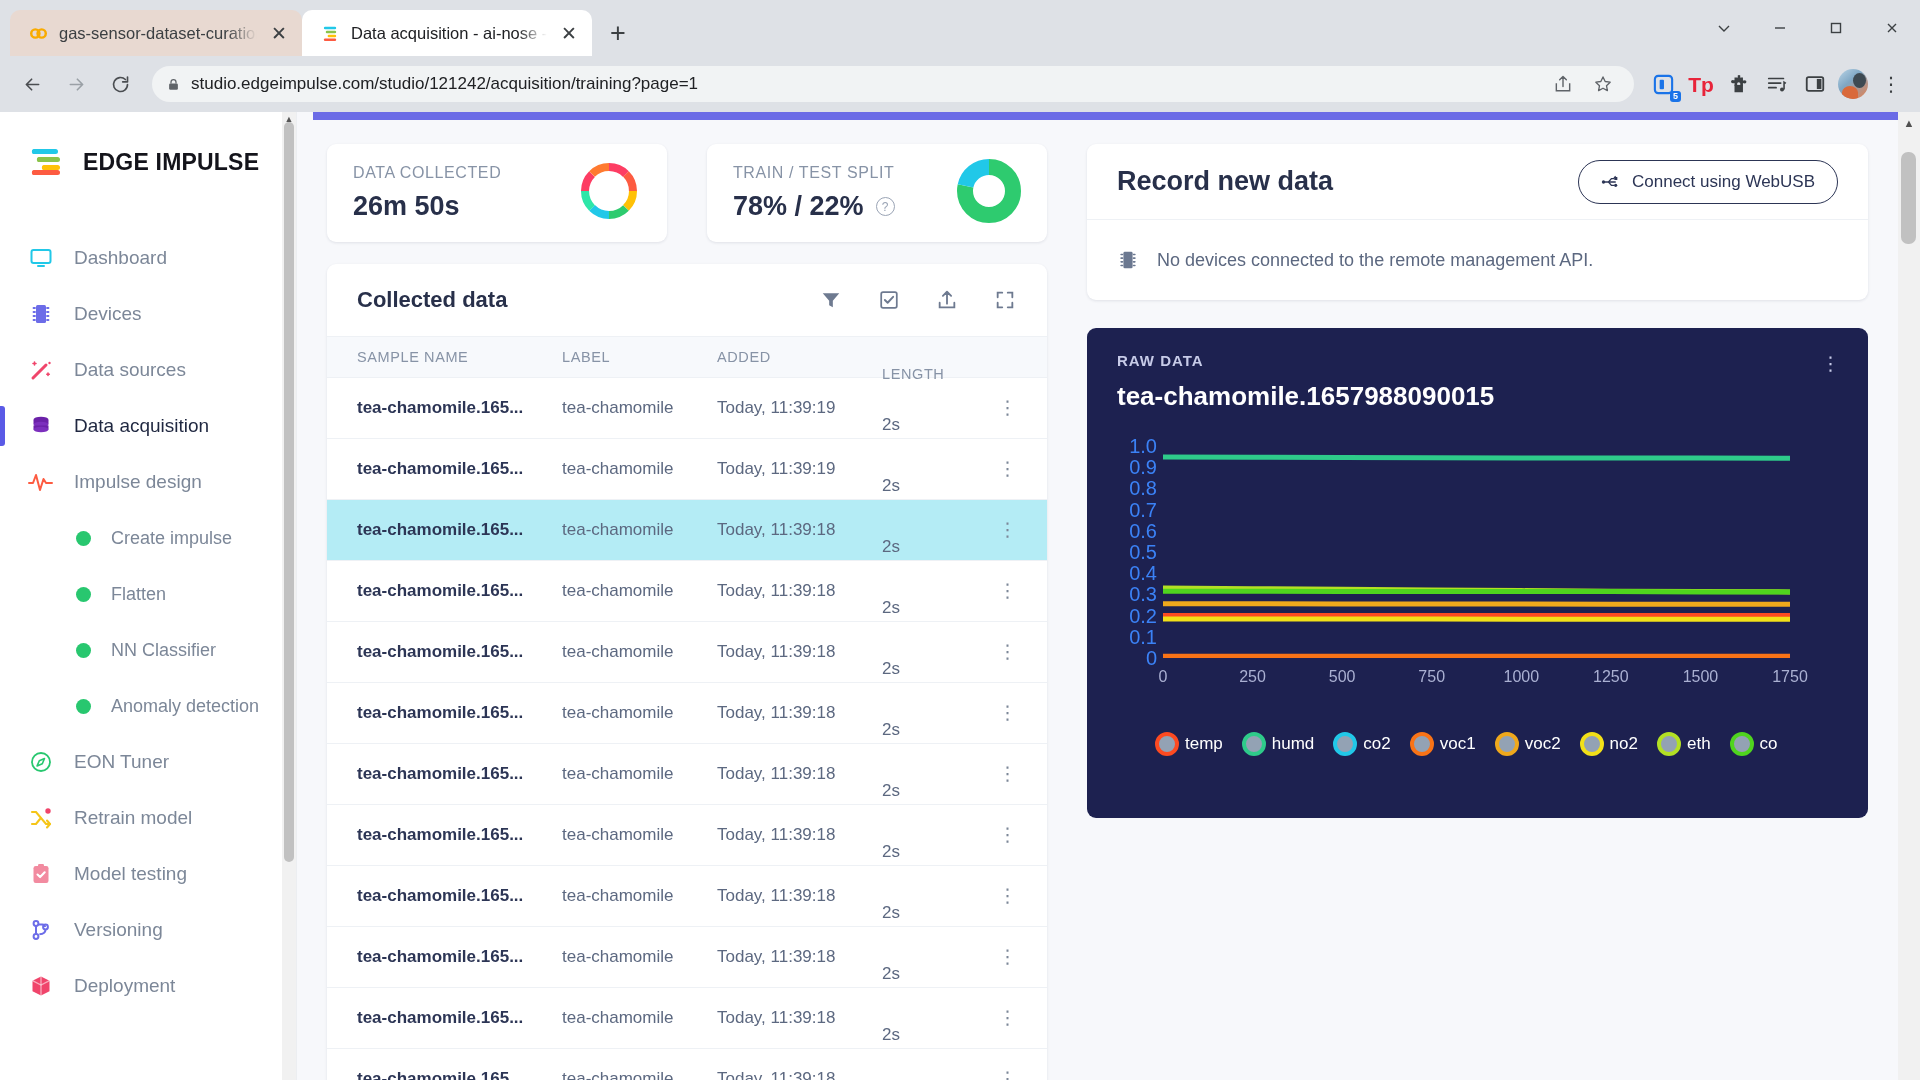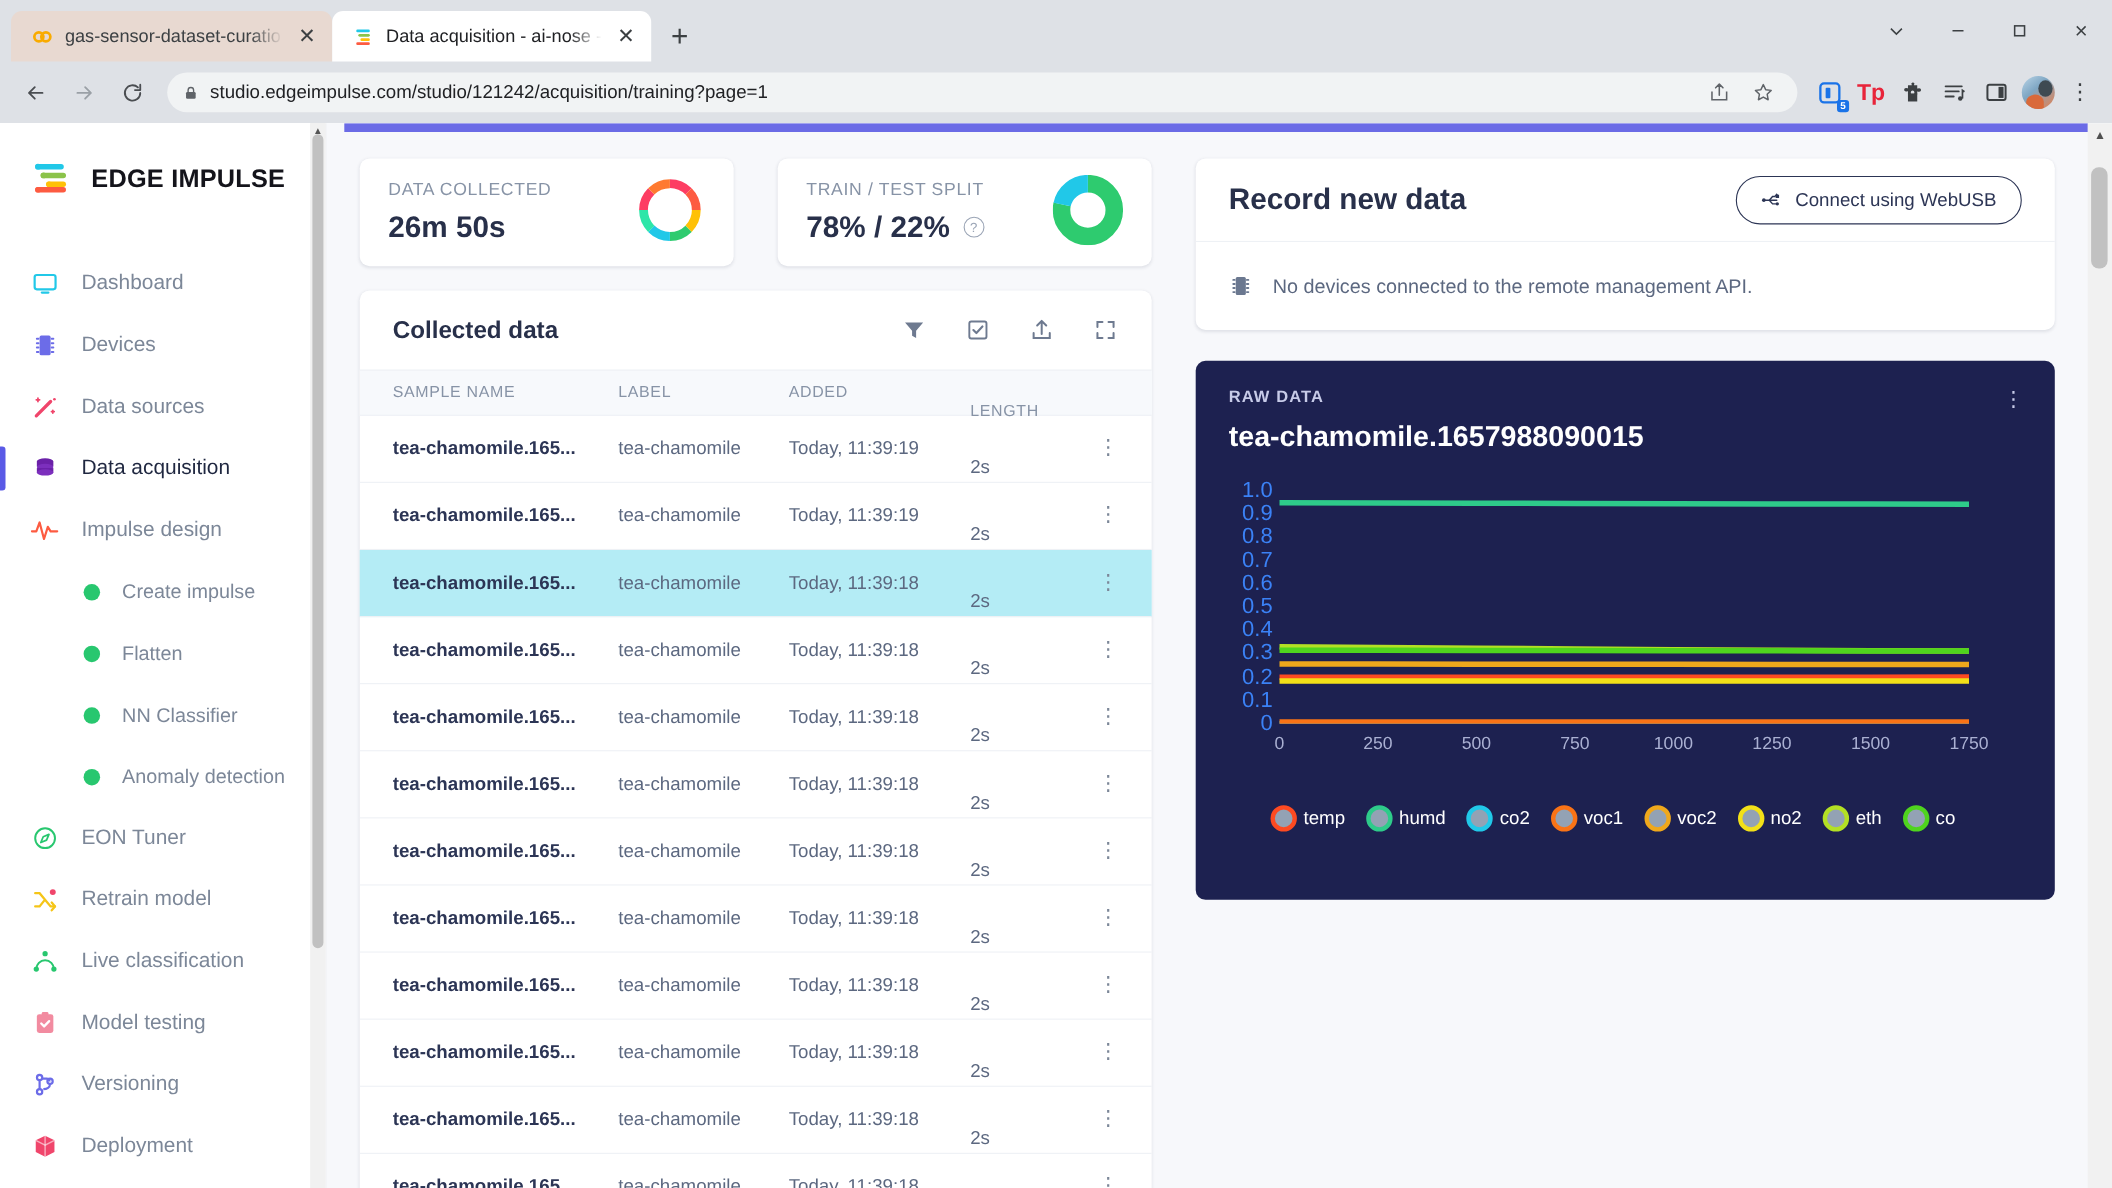--- a/index.html
+++ b/index.html
@@ -520,31 +520,20 @@
         <span class="ico">
           <svg width="24" height="24" viewBox="0 0 24 24">
             <path d="M3 6h4l10 12h4M3 18h4l4-5" fill="none" stroke="#f5c518" stroke-width="2.1" stroke-linecap="round"></path>
             <path d="M18 14.5l3 3.5-3 3.5" fill="none" stroke="#f5c518" stroke-width="2.1" stroke-linecap="round" stroke-linejoin="round"></path>
             <circle cx="19" cy="5" r="2.7" fill="#f0456b"></circle>
           </svg>
         </span>
         <span class="lbl">Retrain model</span>
       </div>
 
-      <div class="nav-item">
-        <span class="ico">
-          <svg width="24" height="24" viewBox="0 0 24 24">
-            <path d="M4 19a8 8 0 0 1 16 0" fill="none" stroke="#28c76f" stroke-width="1.9"></path>
-            <circle cx="12" cy="5" r="2.4" fill="#28c76f"></circle>
-            <circle cx="4" cy="19" r="2.4" fill="#28c76f"></circle>
-            <circle cx="20" cy="19" r="2.4" fill="#28c76f"></circle>
-          </svg>
-        </span>
-        <span class="lbl">Live classification</span>
-      </div>
 
       <div class="nav-item">
         <span class="ico">
           <svg width="24" height="24" viewBox="0 0 24 24">
             <rect x="4.5" y="4" width="15" height="17" rx="2.2" fill="#f28ba0"></rect>
             <rect x="9" y="2" width="6" height="3.6" rx="1.2" fill="#f28ba0"></rect>
             <path d="M8.5 12.5l2.6 2.6 4.6-4.8" fill="none" stroke="#ffffff" stroke-width="2.1" stroke-linecap="round" stroke-linejoin="round"></path>
           </svg>
         </span>
         <span class="lbl">Model testing</span>

